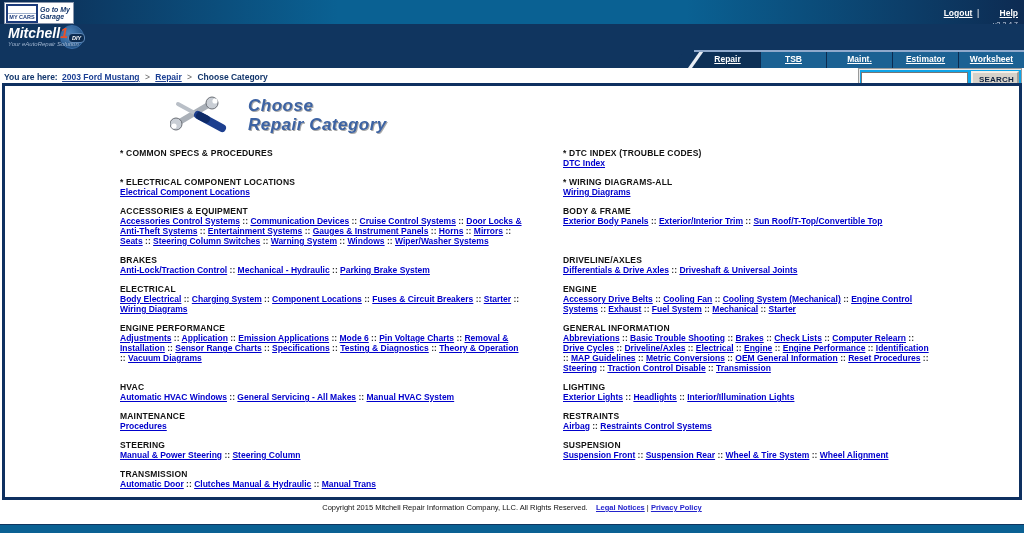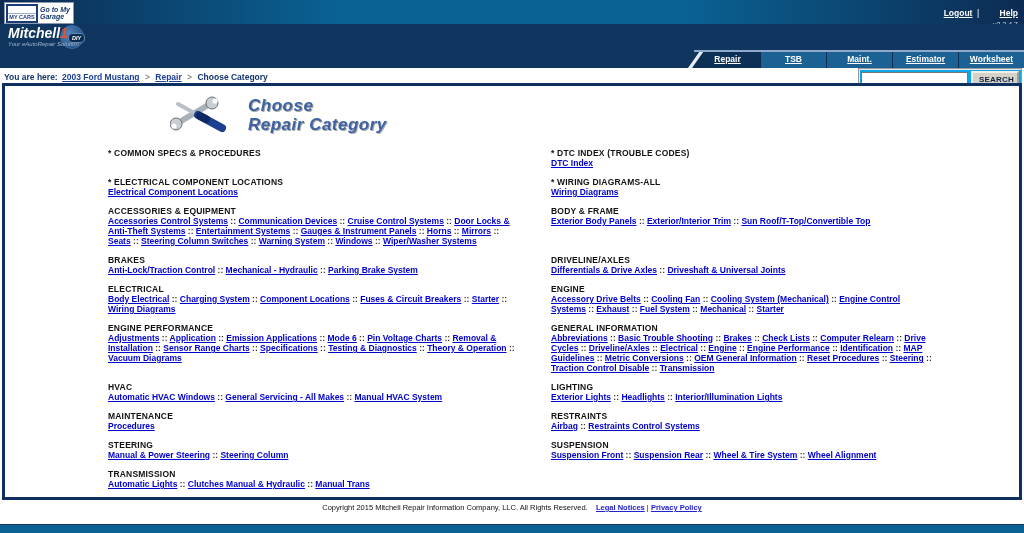--- a/index.html
+++ b/index.html
@@ -82,21 +82,21 @@
   }
   .hero{position:absolute;left:165px;top:6px;display:flex;align-items:flex-start;}
   .hero-text{
     margin-left:14px;margin-top:4px;font-size:17px;line-height:19px;font-weight:bold;
     font-style:italic;color:#3d63a3;text-shadow:1px 1px 0 #a9a9a9;letter-spacing:0.5px;
   }
   .cat-grid{
     position:absolute;left:103px;top:62px;display:grid;
     grid-template-columns:443px 412px;
   }
-  .cat-section{margin-bottom:9px;padding-right:28px;}
+  .cat-section{margin-bottom:9px;padding-right:28px;margin-left:12px;}
   .cat-title{font-size:8.5px;font-weight:bold;color:#111;line-height:10px;letter-spacing:0.2px;}
   .cat-links{font-size:8.5px;line-height:10px;}
   .cat-link{color:#0000cc;font-weight:bold;text-decoration:underline;}
   .sep{color:#333;font-weight:bold;}
   
   .footer{height:28px;text-align:center;padding-top:2px;background:#fff;}
   .footer .svc a{font-size:8.5px;color:#2222cc;text-decoration:underline;}
   .footer .copy{font-size:7.5px;color:#111;margin-top:1px;}
   .footer .copy a{color:#2222cc;font-weight:bold;text-decoration:underline;}
   .footer .toprow{margin-top:1px;}
@@ -243,21 +243,21 @@
       <div class="cat-section" style="grid-area: 9 / 1;">
         <div class="cat-title">STEERING</div>
         <div class="cat-links"><a href="#" class="cat-link">Manual &amp; Power Steering</a><span class="sep"> :: </span><a href="#" class="cat-link">Steering Column</a></div>
       </div>
       <div class="cat-section" style="grid-area: 9 / 2;">
         <div class="cat-title">SUSPENSION</div>
         <div class="cat-links"><a href="#" class="cat-link">Suspension Front</a><span class="sep"> :: </span><a href="#" class="cat-link">Suspension Rear</a><span class="sep"> :: </span><a href="#" class="cat-link">Wheel &amp; Tire System</a><span class="sep"> :: </span><a href="#" class="cat-link">Wheel Alignment</a></div>
       </div>
       <div class="cat-section" style="grid-area: 10 / 1;">
         <div class="cat-title">TRANSMISSION</div>
-        <div class="cat-links"><a href="#" class="cat-link">Automatic Lights</a><span class="sep"> :: </span><a href="#" class="cat-link">Clutches Manual &amp; Hydraulic</a><span class="sep"> :: </span><a href="#" class="cat-link">Manual Trans</a></div>
+        <div class="cat-links"><a href="#" class="cat-link">Automatic Door</a><span class="sep"> :: </span><a href="#" class="cat-link">Clutches Manual &amp; Hydraulic</a><span class="sep"> :: </span><a href="#" class="cat-link">Manual Trans</a></div>
       </div>
     </div>
 </div>
 
 <div class="footer">
   <div class="copy">
     <span>Copyright 2015 Mitchell Repair Information Company, LLC.  All Rights Reserved.</span>
     &nbsp;&nbsp;
     <a href="#">Legal Notices</a>
     <span>|</span>

